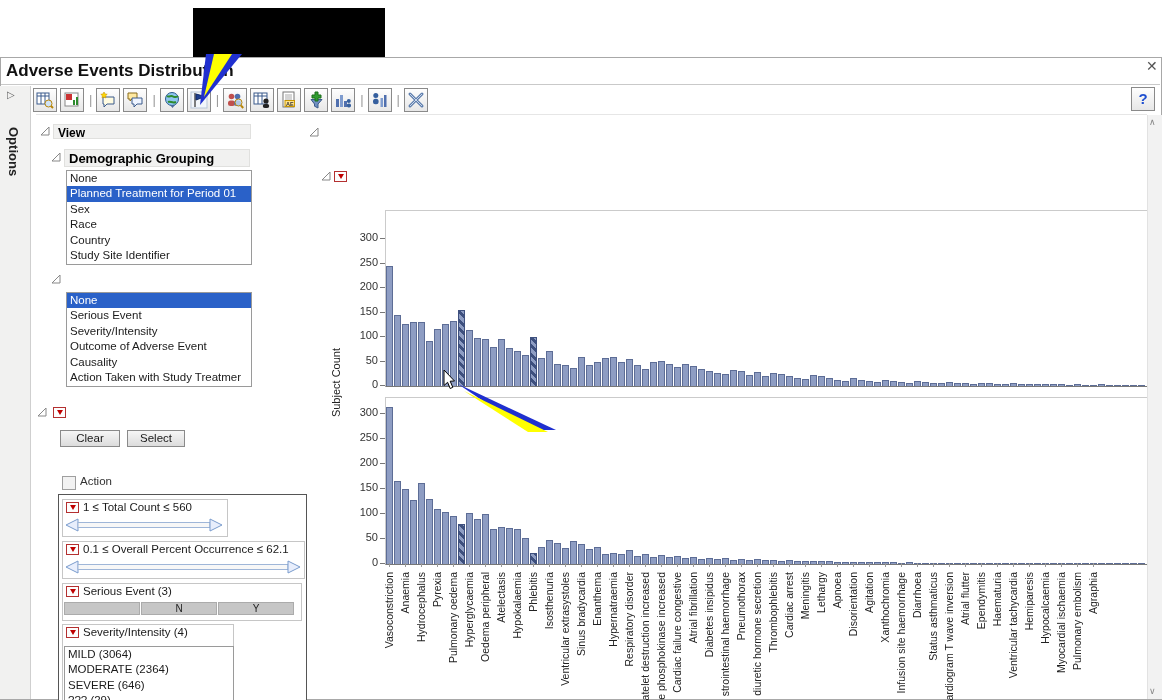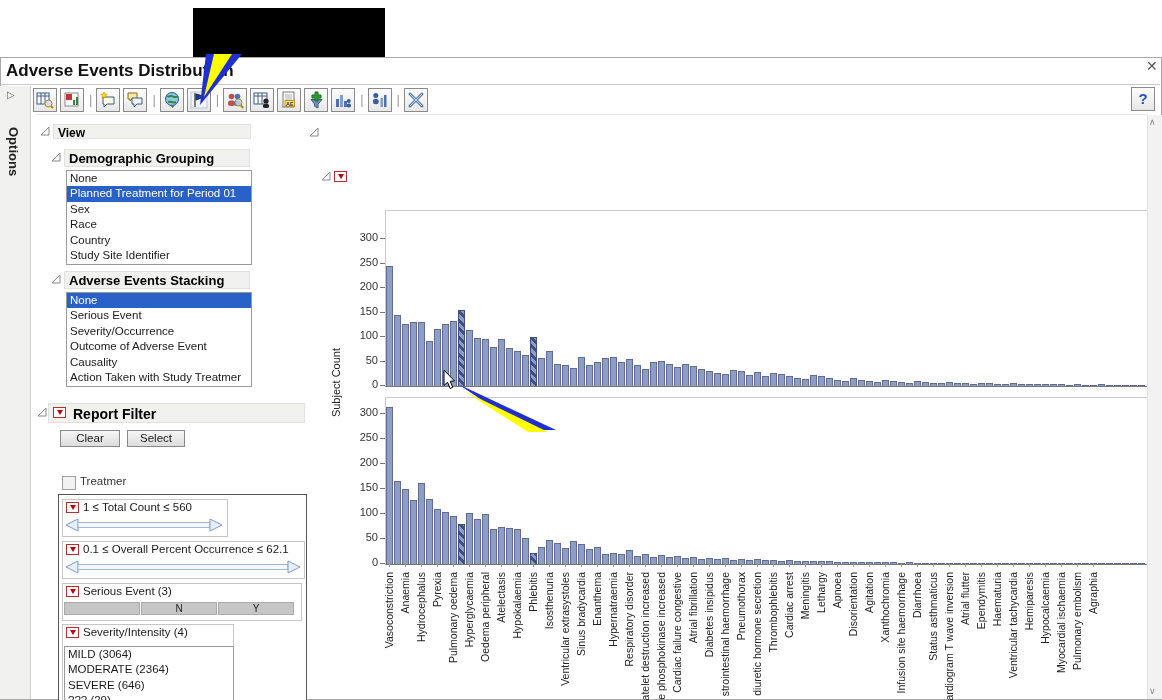--- a/index.html
+++ b/index.html
@@ -220,41 +220,39 @@
       <div class="li sel">Planned Treatment for Period 01</div>
       <div class="li">Sex</div>
       <div class="li">Race</div>
       <div class="li">Country</div>
       <div class="li">Study Site Identifier</div>
     </div>
 
   <svg class="disc" style="left:51px;top:274px" width="10" height="10">
       <path d="M1 9L9 9L9 1Z" fill="#fff" stroke="#888"></path>
     </svg>
-  <div class="abs hdrbar h-stack">Adverse Events Stacking</div>
   <div class="abs listbox lb-stack" id="stack-list">
       <div class="li sel">None</div>
       <div class="li">Serious Event</div>
-      <div class="li">Severity/Occurrence</div>
+      <div class="li">Severity/Intensity</div>
       <div class="li">Outcome of Adverse Event</div>
       <div class="li">Causality</div>
       <div class="li">Action Taken with Study Treatmer</div>
     </div>
 
   <svg class="disc" style="left:37px;top:407px" width="10" height="10">
       <path d="M1 9L9 9L9 1Z" fill="#fff" stroke="#888"></path>
     </svg>
-  <div class="abs hdrbar h-rf">Report Filter</div>
   <span class="redtri" style="left:53px;top:407px">
       <i></i>
     </span>
   <div class="abs btn b-clear">Clear</div>
   <div class="abs btn b-select">Select</div>
   <div class="abs chk"></div>
-  <div class="abs chk-label">Treatmer</div>
+  <div class="abs chk-label">Action</div>
 
   <div class="abs fouter"></div>
 
   <div class="fbox" style="left:62px;top:499px;width:166px;height:38px"></div>
   <span class="redtri" style="left:66px;top:502px">
       <i></i>
     </span>
   <div class="flabel" style="left:83px;top:501px">1 ≤ Total Count ≤ 560</div>
   <svg class="abs" style="left:65px;top:517px" width="158" height="16">
       <polygon points="1,8 13,2 13,14" fill="#e8eefc" stroke="#7a9ccd"></polygon>

